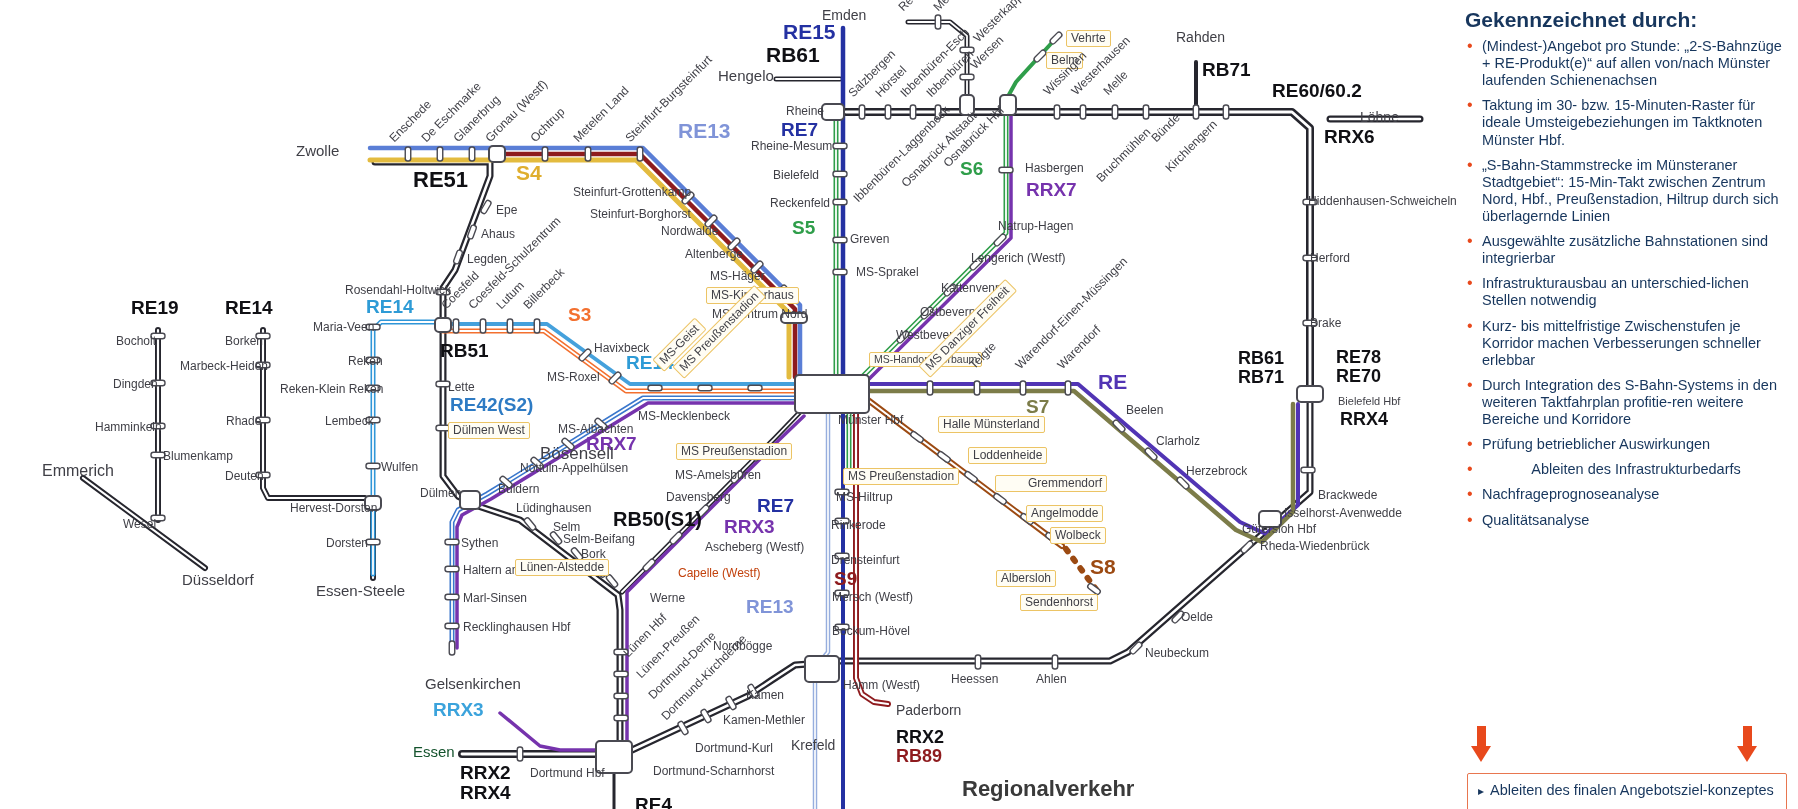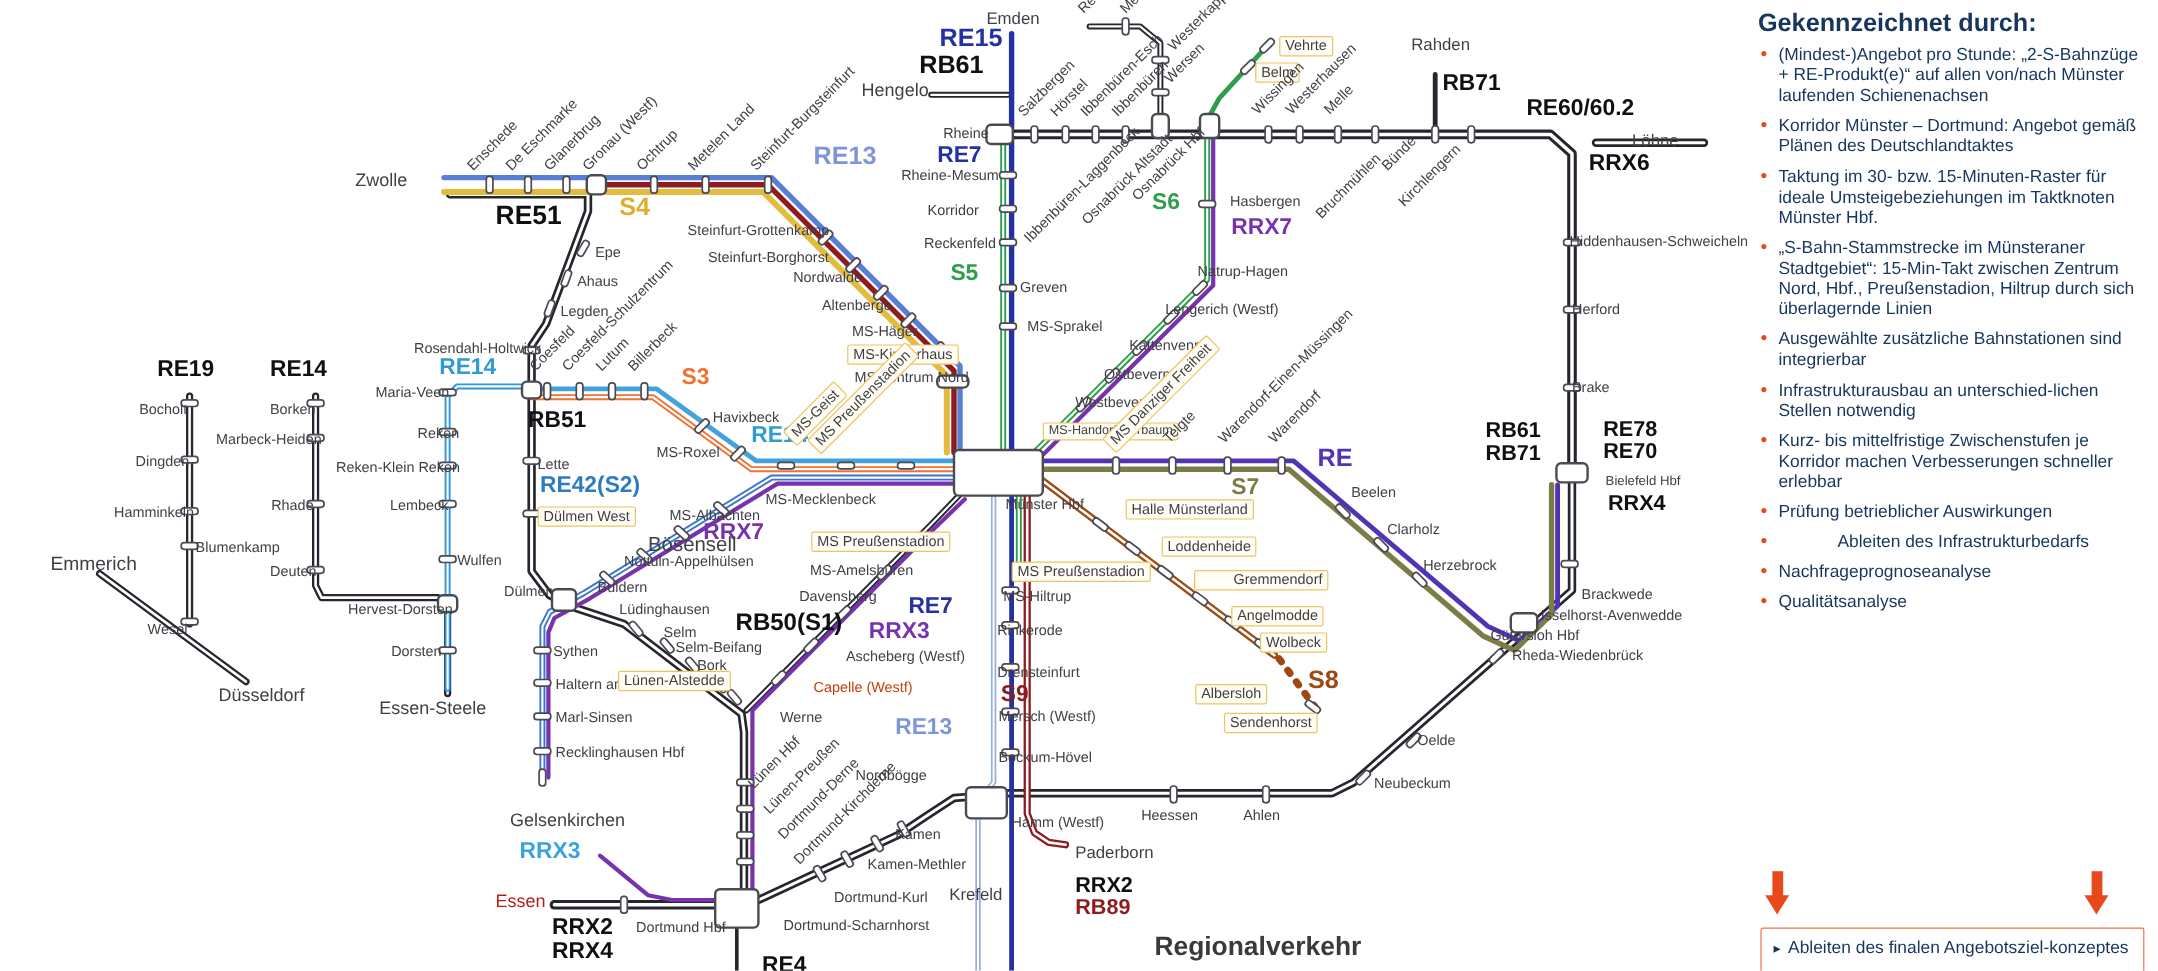--- a/index.html
+++ b/index.html
@@ -232,21 +232,21 @@
   <div id="labels">
       <div class="lbl" style="left: 296px; top: 143px; color: rgb(63, 63, 70); font-size: 15px;">Zwolle</div>
       <div class="lbl" style="left: 822px; top: 8px; color: rgb(63, 63, 70); font-size: 14px;">Emden</div>
       <div class="lbl" style="left: 718px; top: 68px; color: rgb(63, 63, 70); font-size: 15px;">Hengelo</div>
       <div class="lbl" style="left: 1176px; top: 30px; color: rgb(63, 63, 70); font-size: 14px;">Rahden</div>
       <div class="lbl" style="left: 1360px; top: 110px; color: rgb(63, 63, 70); font-size: 14px;">Löhne</div>
       <div class="lbl" style="left: 42px; top: 463px; color: rgb(63, 63, 70); font-size: 16px;">Emmerich</div>
       <div class="lbl" style="left: 182px; top: 572px; color: rgb(63, 63, 70); font-size: 15px;">Düsseldorf</div>
       <div class="lbl" style="left: 316px; top: 583px; color: rgb(63, 63, 70); font-size: 15px;">Essen-Steele</div>
       <div class="lbl" style="left: 425px; top: 676px; color: rgb(63, 63, 70); font-size: 15px;">Gelsenkirchen</div>
-      <div class="lbl" style="left: 413px; top: 744px; color: #b91c1c; font-size: 15px;">Essen</div>
+      <div class="lbl" style="left: 413px; top: 744px; color: #14532d; font-size: 15px;">Essen</div>
       <div class="lbl" style="left: 791px; top: 738px; color: rgb(63, 63, 70); font-size: 14px;">Krefeld</div>
       <div class="lbl" style="left: 896px; top: 703px; color: rgb(63, 63, 70); font-size: 14px;">Paderborn</div>
       <div class="lbl bold" style="left: 413px; top: 168px; color: rgb(16, 16, 20); font-size: 22px;">RE51</div>
       <div class="lbl bold" style="left: 516px; top: 162px; color: rgb(223, 174, 46); font-size: 21px;">S4</div>
       <div class="lbl bold" style="left: 678px; top: 120px; color: rgb(128, 148, 216); font-size: 21px;">RE13</div>
       <div class="lbl bold" style="left: 783px; top: 21px; color: rgb(36, 49, 162); font-size: 21px;">RE15</div>
       <div class="lbl bold" style="left: 766px; top: 44px; color: rgb(16, 16, 20); font-size: 21px;">RB61</div>
       <div class="lbl bold" style="left: 781px; top: 120px; color: rgb(36, 49, 162); font-size: 19px;">RE7</div>
       <div class="lbl bold" style="left: 792px; top: 218px; color: rgb(47, 158, 74); font-size: 19px;">S5</div>
       <div class="lbl bold" style="left: 960px; top: 159px; color: rgb(47, 158, 74); font-size: 19px;">S6</div>
@@ -331,21 +331,21 @@
       <div class="lbl" style="left: 678px; top: 567px; color: #c2410c; font-size: 12px;">Capelle (Westf)</div>
       <div class="lbl" style="left: 650px; top: 592px; color: rgb(63, 63, 70); font-size: 12px;">Werne</div>
       <div class="lbl" style="left: 713px; top: 640px; color: rgb(63, 63, 70); font-size: 12px;">Nordbögge</div>
       <div class="lbl" style="left: 530px; top: 767px; color: rgb(63, 63, 70); font-size: 12px;">Dortmund Hbf</div>
       <div class="lbl" style="left: 653px; top: 765px; color: rgb(63, 63, 70); font-size: 12px;">Dortmund-Scharnhorst</div>
       <div class="lbl" style="left: 695px; top: 742px; color: rgb(63, 63, 70); font-size: 12px;">Dortmund-Kurl</div>
       <div class="lbl" style="left: 723px; top: 714px; color: rgb(63, 63, 70); font-size: 12px;">Kamen-Methler</div>
       <div class="lbl" style="left: 746px; top: 689px; color: rgb(63, 63, 70); font-size: 12px;">Kamen</div>
       <div class="lbl" style="left: 786px; top: 105px; color: rgb(63, 63, 70); font-size: 12px;">Rheine</div>
       <div class="lbl" style="left: 751px; top: 140px; color: rgb(63, 63, 70); font-size: 12px; text-align: right;">Rheine-Mesum</div>
-      <div class="lbl" style="left: 773px; top: 169px; color: rgb(63, 63, 70); font-size: 12px;">Korridor</div>
+      <div class="lbl" style="left: 773px; top: 169px; color: rgb(63, 63, 70); font-size: 12px;">Bielefeld</div>
       <div class="lbl" style="left: 770px; top: 197px; color: rgb(63, 63, 70); font-size: 12px;">Reckenfeld</div>
       <div class="lbl" style="left: 850px; top: 233px; color: rgb(63, 63, 70); font-size: 12px;">Greven</div>
       <div class="lbl" style="left: 856px; top: 266px; color: rgb(63, 63, 70); font-size: 12px;">MS-Sprakel</div>
       <div class="lbl" style="left: 838px; top: 414px; color: rgb(63, 63, 70); font-size: 12px;">Münster Hbf</div>
       <div class="lbl" style="left: 1025px; top: 162px; color: rgb(63, 63, 70); font-size: 12px;">Hasbergen</div>
       <div class="lbl" style="left: 998px; top: 220px; color: rgb(63, 63, 70); font-size: 12px;">Natrup-Hagen</div>
       <div class="lbl" style="left: 971px; top: 252px; color: rgb(63, 63, 70); font-size: 12px;">Lengerich (Westf)</div>
       <div class="lbl" style="left: 941px; top: 282px; color: rgb(63, 63, 70); font-size: 12px;">Kattenvenne</div>
       <div class="lbl" style="left: 920px; top: 306px; color: rgb(63, 63, 70); font-size: 12px;">Ostbevern</div>
       <div class="lbl" style="left: 896px; top: 329px; color: rgb(63, 63, 70); font-size: 12px;">Westbevern</div>
@@ -422,26 +422,26 @@
       <div class="lbl rot" style="left: 630px; top: 647px; color: rgb(63, 63, 70); font-size: 12px;">Lünen Hbf</div>
       <div class="lbl rot" style="left: 643px; top: 668px; color: rgb(63, 63, 70); font-size: 12px;">Lünen-Preußen</div>
       <div class="lbl rot" style="left: 655px; top: 689px; color: rgb(63, 63, 70); font-size: 12px;">Dortmund-Derne</div>
       <div class="lbl rot" style="left: 668px; top: 710px; color: rgb(63, 63, 70); font-size: 12px;">Dortmund-Kirchderne</div>
     </div>
 
   <aside id="panel">
     <h2>Gekennzeichnet durch:</h2>
     <ul id="bullets1">
         <li style="color: rgb(23, 54, 93); --a: #e8491c;">(Mindest-)Angebot pro Stunde: „2-S-Bahnzüge + RE-Produkt(e)“ auf allen von/nach Münster laufenden Schienenachsen</li>
-        <li style="color: rgb(23, 54, 93); --a: #e8491c;">Korridor Münster – Dortmund: Angebot gemäß Plänen des Deutschlandtaktes</li>
         <li style="color: rgb(23, 54, 93); --a: #e8491c;">Taktung im 30- bzw. 15-Minuten-Raster für ideale Umsteigebeziehungen im Taktknoten Münster Hbf.</li>
         <li style="color: rgb(23, 54, 93); --a: #e8491c;">„S-Bahn-Stammstrecke im Münsteraner Stadtgebiet“: 15-Min-Takt zwischen Zentrum Nord, Hbf., Preußenstadion, Hiltrup durch sich überlagernde Linien</li>
         <li style="color: rgb(23, 54, 93); --a: #e8491c;">Ausgewählte zusätzliche Bahnstationen sind integrierbar</li>
         <li style="color: rgb(23, 54, 93); --a: #e8491c;">Infrastrukturausbau an unterschied-lichen Stellen notwendig</li>
         <li style="color: rgb(23, 54, 93); --a: #e8491c;">Kurz- bis mittelfristige Zwischenstufen je Korridor machen Verbesserungen schneller erlebbar</li>
+        <li style="color: rgb(23, 54, 93); --a: #e8491c;">Durch Integration des S-Bahn-Systems in den weiteren Taktfahrplan profitie-ren weitere Bereiche und Korridore</li>
       </ul>
     <ul id="bullets2">
         <li style="color: rgb(23, 54, 93); --a: #e8491c;">Prüfung betrieblicher Auswirkungen</li>
         <li style="color: rgb(23, 54, 93); text-align: center; --a: #e8491c;">Ableiten des Infrastrukturbedarfs</li>
         <li style="color: rgb(23, 54, 93); --a: #e8491c;">Nachfrageprognoseanalyse</li>
         <li style="color: rgb(23, 54, 93); --a: #e8491c;">Qualitätsanalyse</li>
       </ul>
     <div class="arrows">
       <span class="arr" style="left:6px">
         <span class="shaft"></span>

